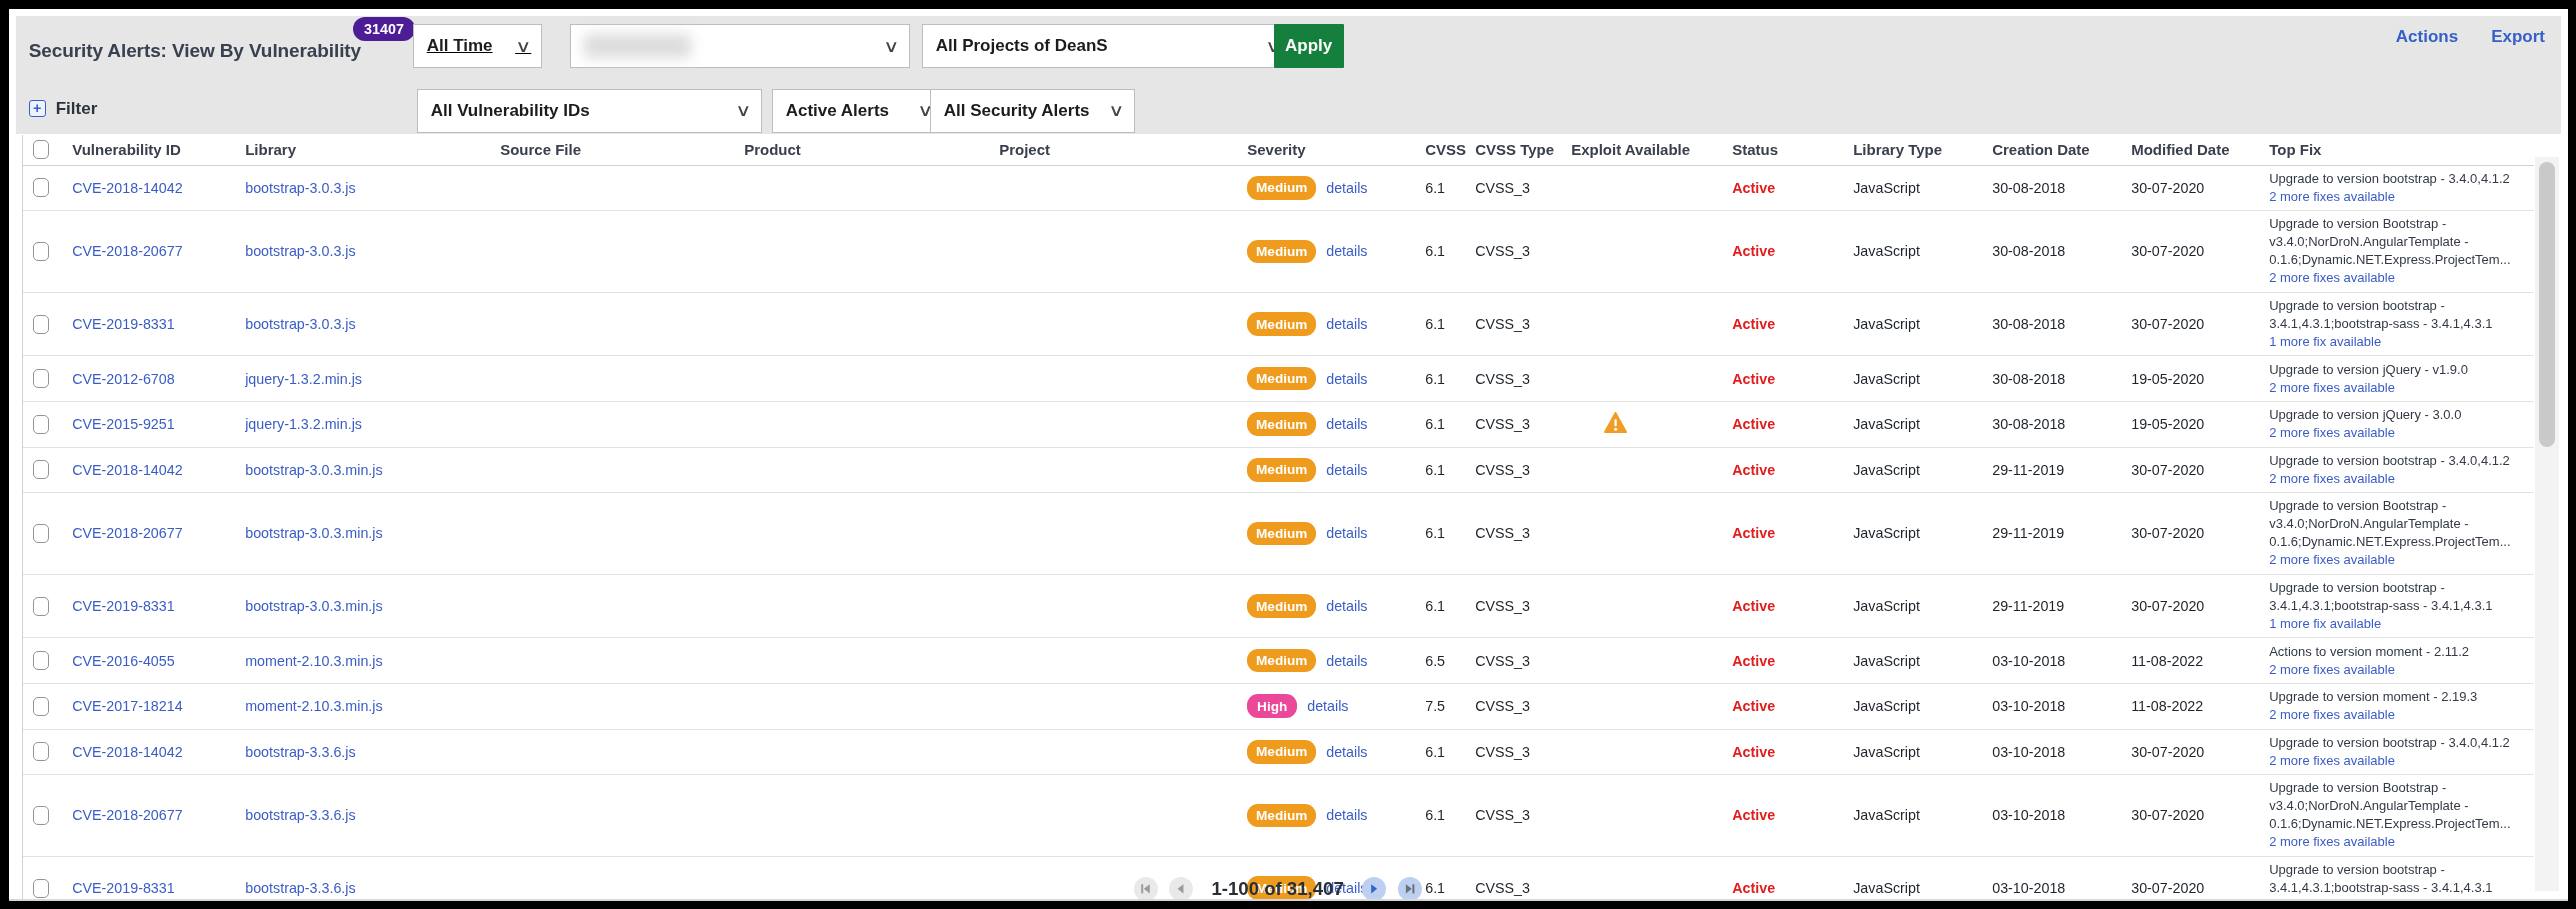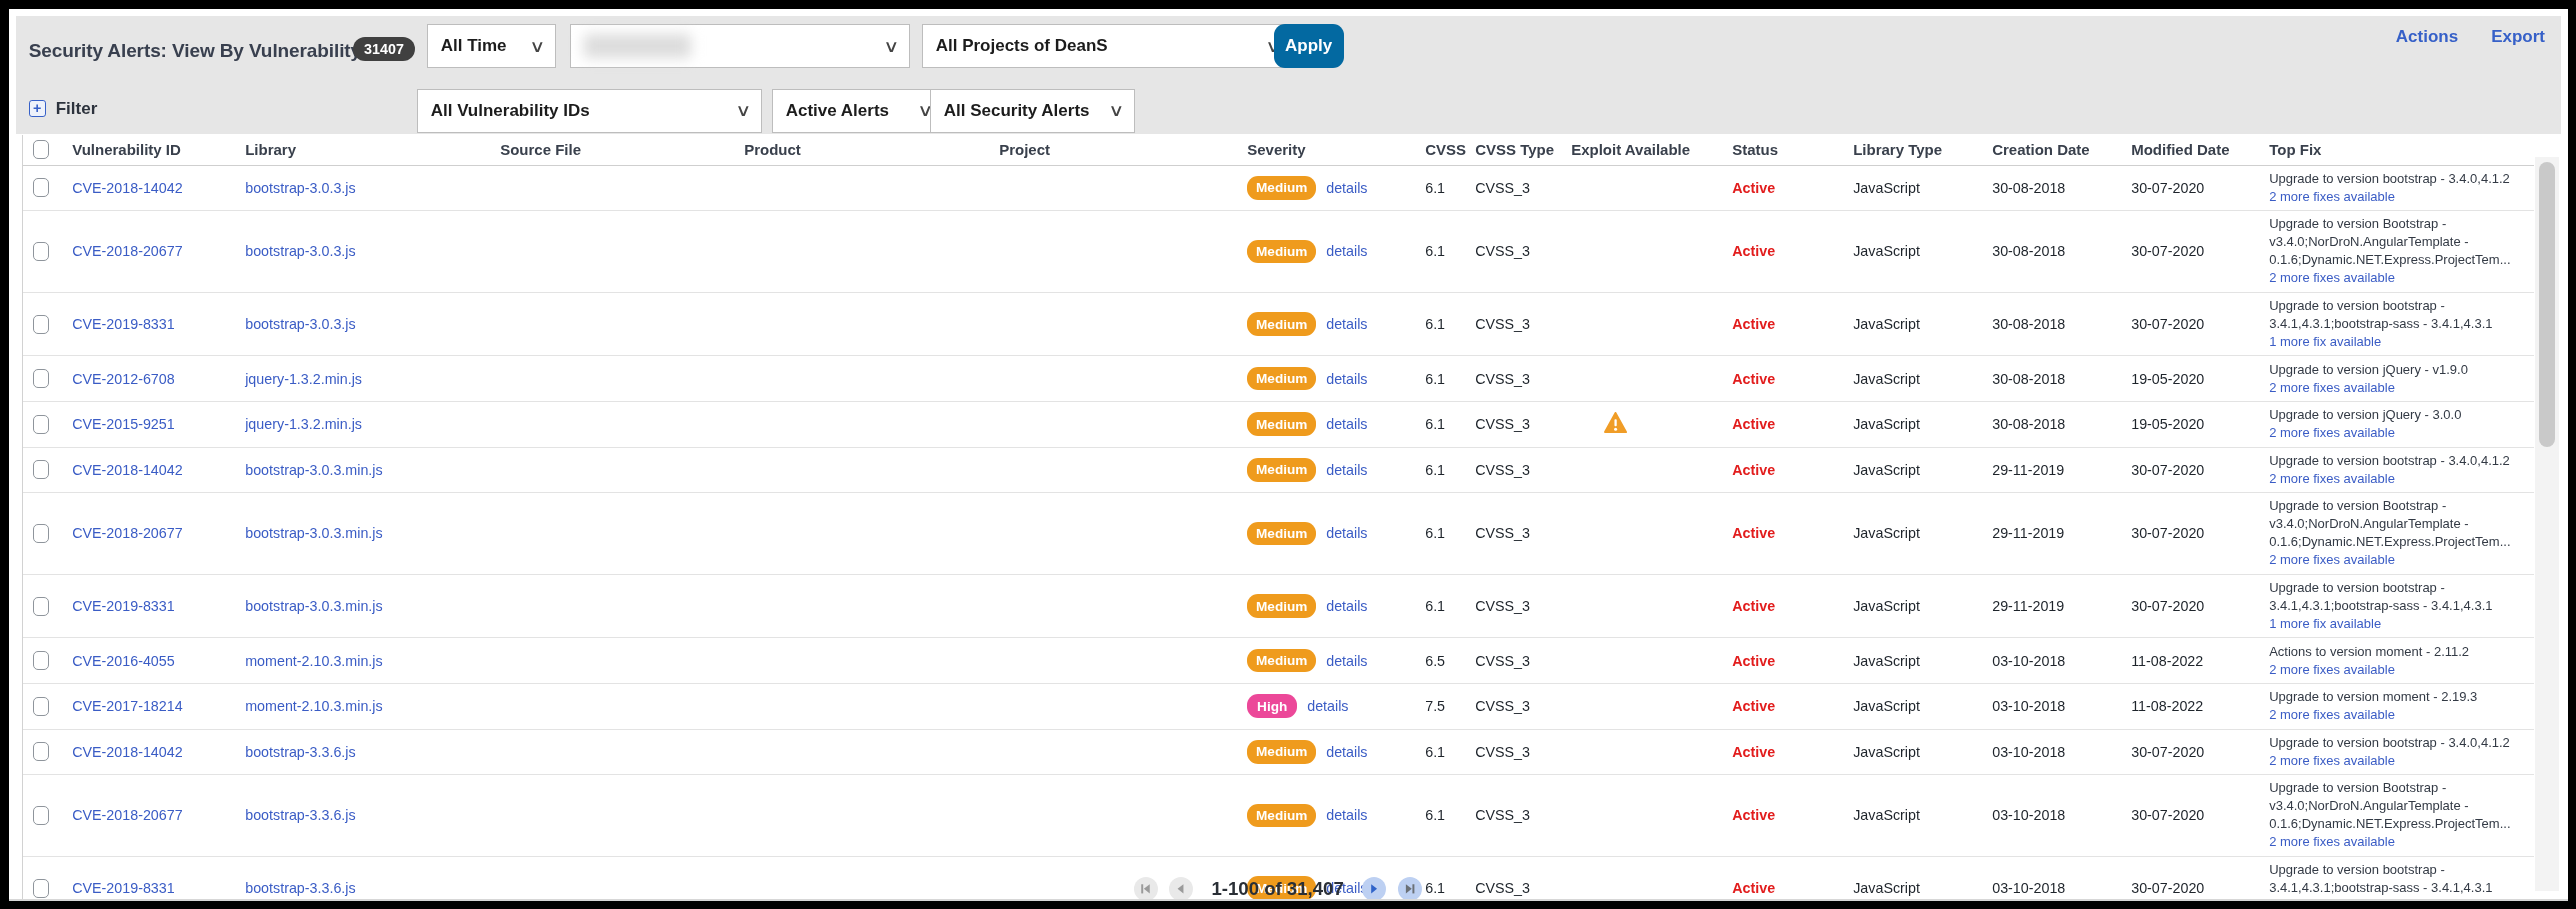--- a/index.html
+++ b/index.html
@@ -3,30 +3,30 @@
 <meta charset="utf-8">
 <style>
   * { margin:0; padding:0; box-sizing:border-box; }
   html,body { width:2576px; height:909px; overflow:hidden; }
   body { background:#000; font-family:"Liberation Sans","DejaVu Sans",sans-serif; }
   .frame { position:absolute; left:8.6px; top:8.6px; width:2559px; height:892px; background:#fff; overflow:hidden; border-bottom:2.1px solid #d7d7d7; }
 
   
   .topbar { position:absolute; left:7.1px; top:7.1px; width:2545px; height:118px; background:#e6e6e6; }
   .title { position:absolute; left:13px; top:24px; font-size:19px; font-weight:bold; color:#39404f; letter-spacing:-0.1px; }
-  .count-badge { position:absolute; left:337px; top:1.4px; background:#404040; color:#fff; font-size:14.3px; font-weight:bold; padding:3.6px 11.4px 4.3px; border-radius:12px;margin-top:20px; }
+  .count-badge { position:absolute; left:337px; top:1.4px; background:#4c1d95; color:#fff; font-size:14.3px; font-weight:bold; padding:3.6px 11.4px 4.3px; border-radius:12px; }
   .toplinks { position:absolute; right:15.7px; top:11.4px; display:flex; gap:33px; }
   .toplinks a { font-size:17px; font-weight:bold; color:#3660c8; text-decoration:none; cursor:pointer; }
 
   .select { position:absolute; height:44px; background:#fff; border:0.7px solid #bdbdbd; display:flex; align-items:center; justify-content:space-between; padding:0 11.4px 0 13px; cursor:pointer; }
   .select .val { font-size:17px; font-weight:bold; color:#1c1c1c; white-space:nowrap; }
   .chev { font-size:17px; color:#444; font-weight:normal; transform:scaleX(1.3); }
   .blur-blob { width:107px; height:24px; background:#dcdcdc; border-radius:2.9px; filter:blur(6.4px); }
   .row1 { top:8.6px; } .row2 { top:73px; }
-  .apply-btn { position:absolute; left:1258px; top:8.6px; width:70px; height:44px; background:#0369a1; color:#fff; font-size:17px; font-weight:bold; border:none; border-radius:11px; cursor:pointer; }
+  .apply-btn { position:absolute; left:1258px; top:8.6px; width:70px; height:44px; background:#15803d; color:#fff; font-size:17px; font-weight:bold; border:none; border-radius:1px; cursor:pointer; }
   .filter-row { position:absolute; left:13px; top:83px; display:flex; align-items:center; gap:10px; }
   .plus-icon { width:17px; height:17px; border:1.4px solid #3660c8; border-radius:2.9px; color:#3660c8; font-size:14.3px; line-height:14.3px; text-align:center; font-weight:bold; background:#eef2fb; }
   .filter-label { font-size:17px; font-weight:bold; color:#2d333d; }
 
   
   .tablewrap { position:absolute; left:13px; top:126px; width:2512px; border-left:0.7px solid #d2d2d2; }
   .grid { display:grid; grid-template-columns:41px 173px 255px 244px 255px 248px 178px 50px 96px 161px 121px 139px 139px 138px 1fr; align-items:center; }
   .thead { height:31px; border-bottom:0.7px solid #cfcfcf; }
   .thead .hcell { font-size:15px; font-weight:bold; color:#39404c; padding-left:8.6px; white-space:nowrap; }
   .row { border-bottom:0.7px solid #e3e3e3; }
@@ -59,21 +59,21 @@
 <div class="frame">
 
   <div class="topbar">
     <div class="title">Security Alerts: View By Vulnerability</div>
     <div class="count-badge">31407</div>
     <div class="toplinks">
       <a>Actions</a>
       <a>Export</a>
     </div>
 
-    <div class="select row1" style="left:411px;width:129px;">
+    <div class="select row1" style="left:397px;width:129px;text-decoration:underline;">
       <span class="val">All Time</span>
       <span class="chev">∨</span>
     </div>
     <div class="select row1" style="left:554px;width:340px;">
       <span class="blur-blob"></span>
       <span class="chev">∨</span>
     </div>
     <div class="select row1" style="left:906px;width:370px;">
       <span class="val">All Projects of DeanS</span>
       <span class="chev">∨</span>

